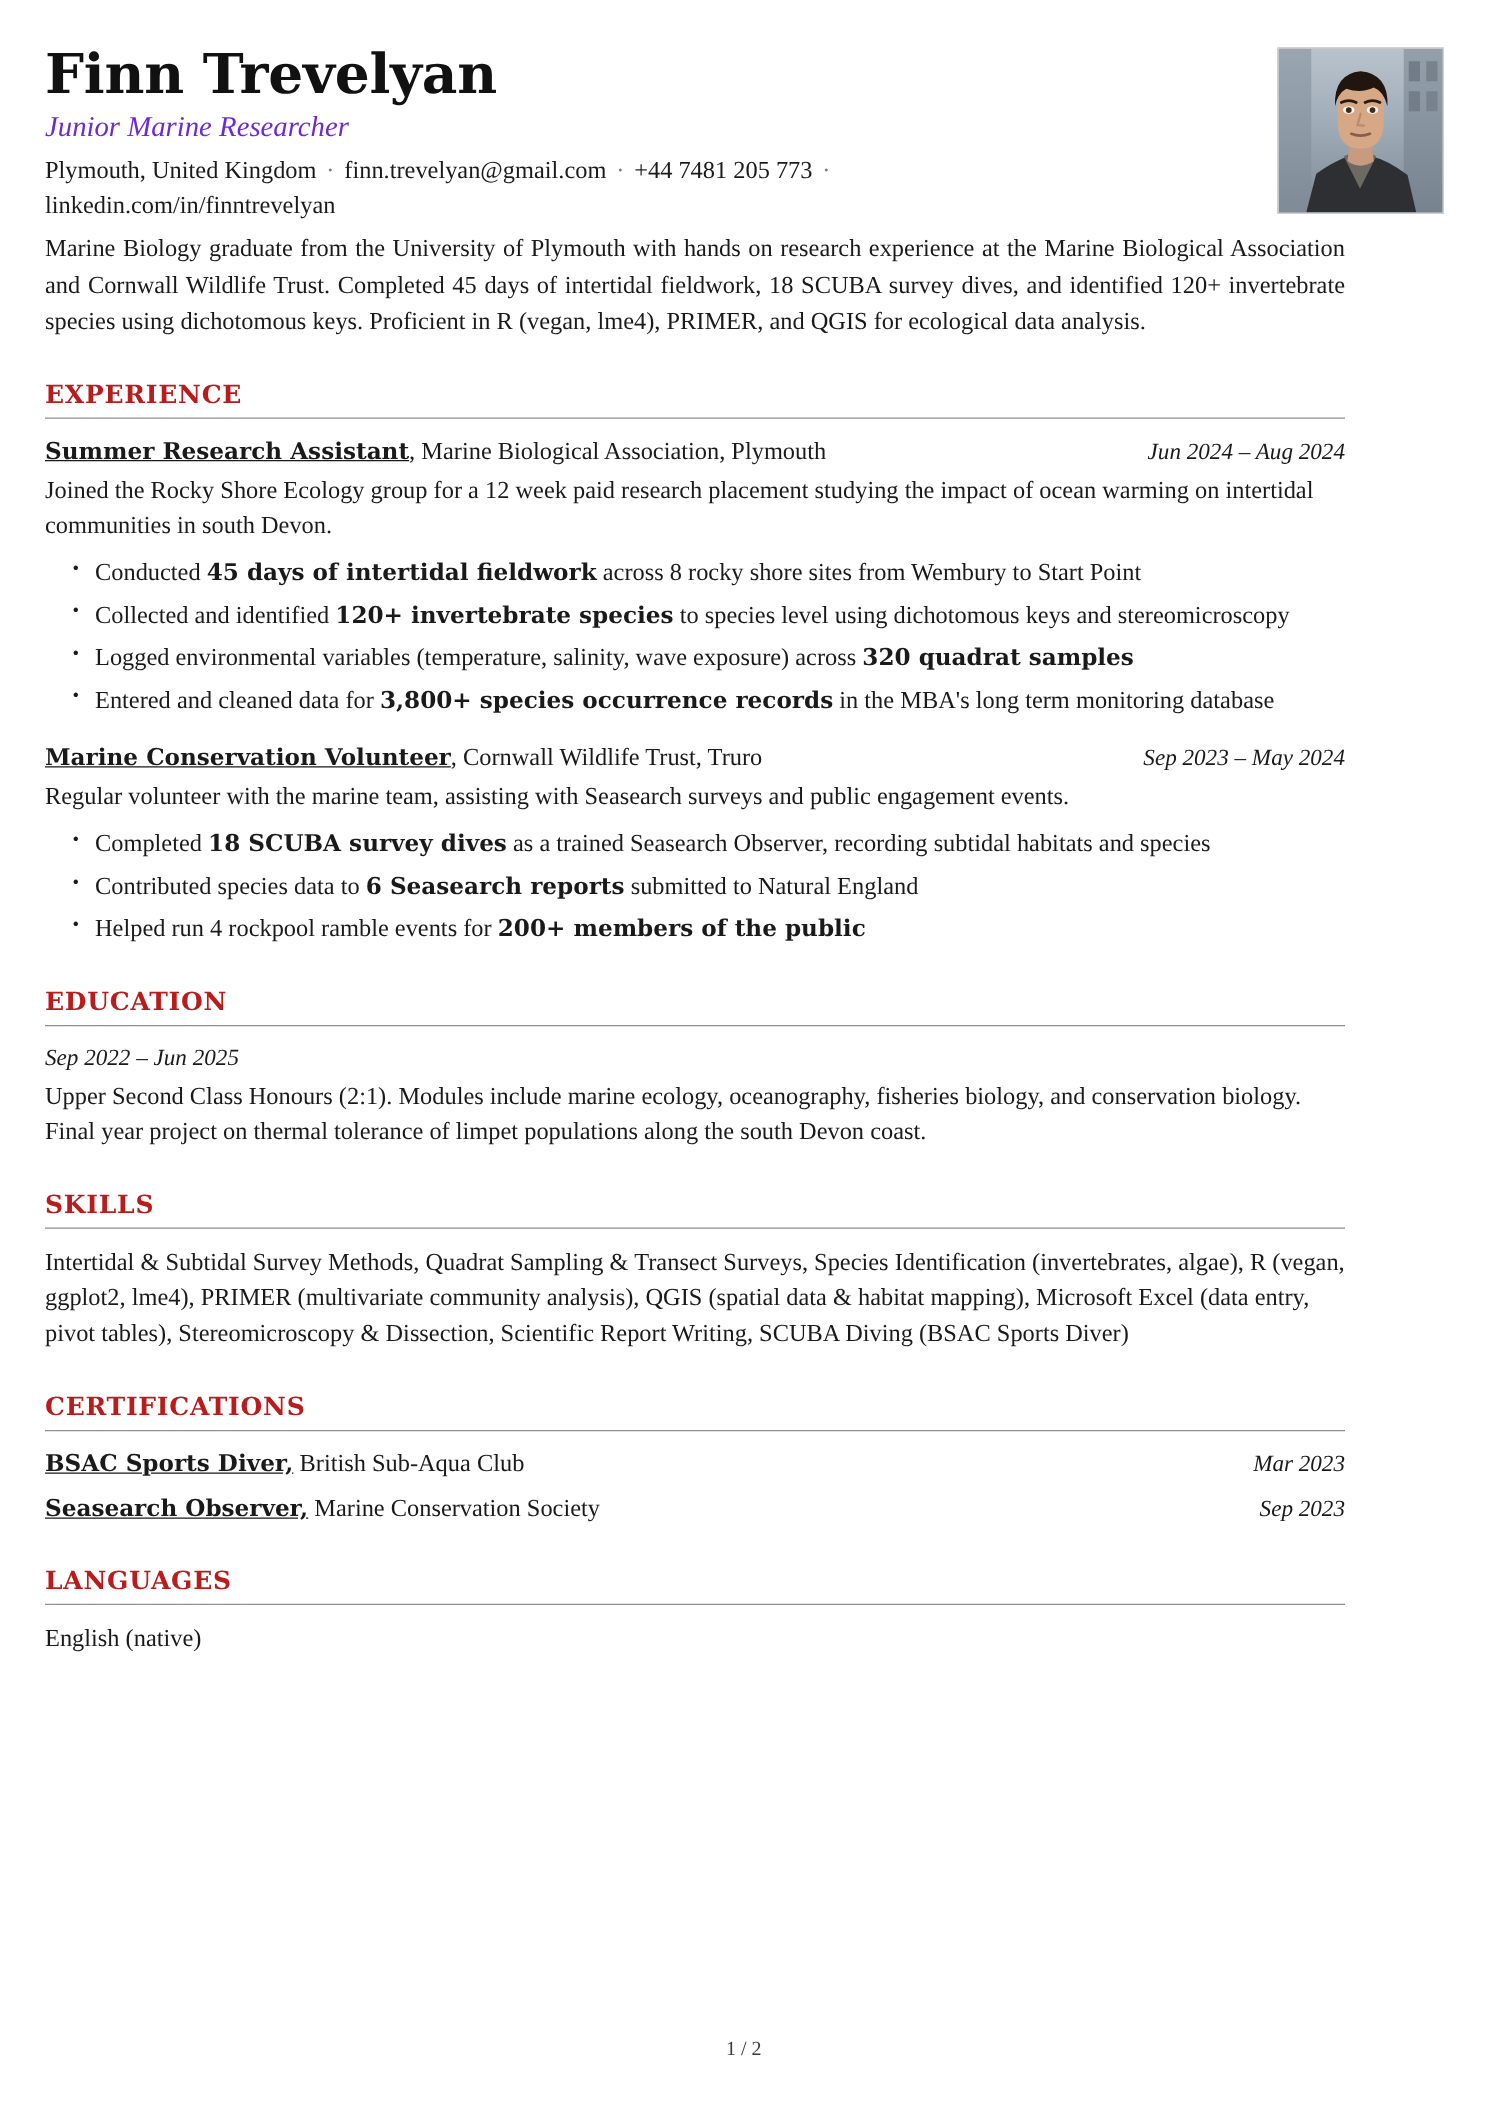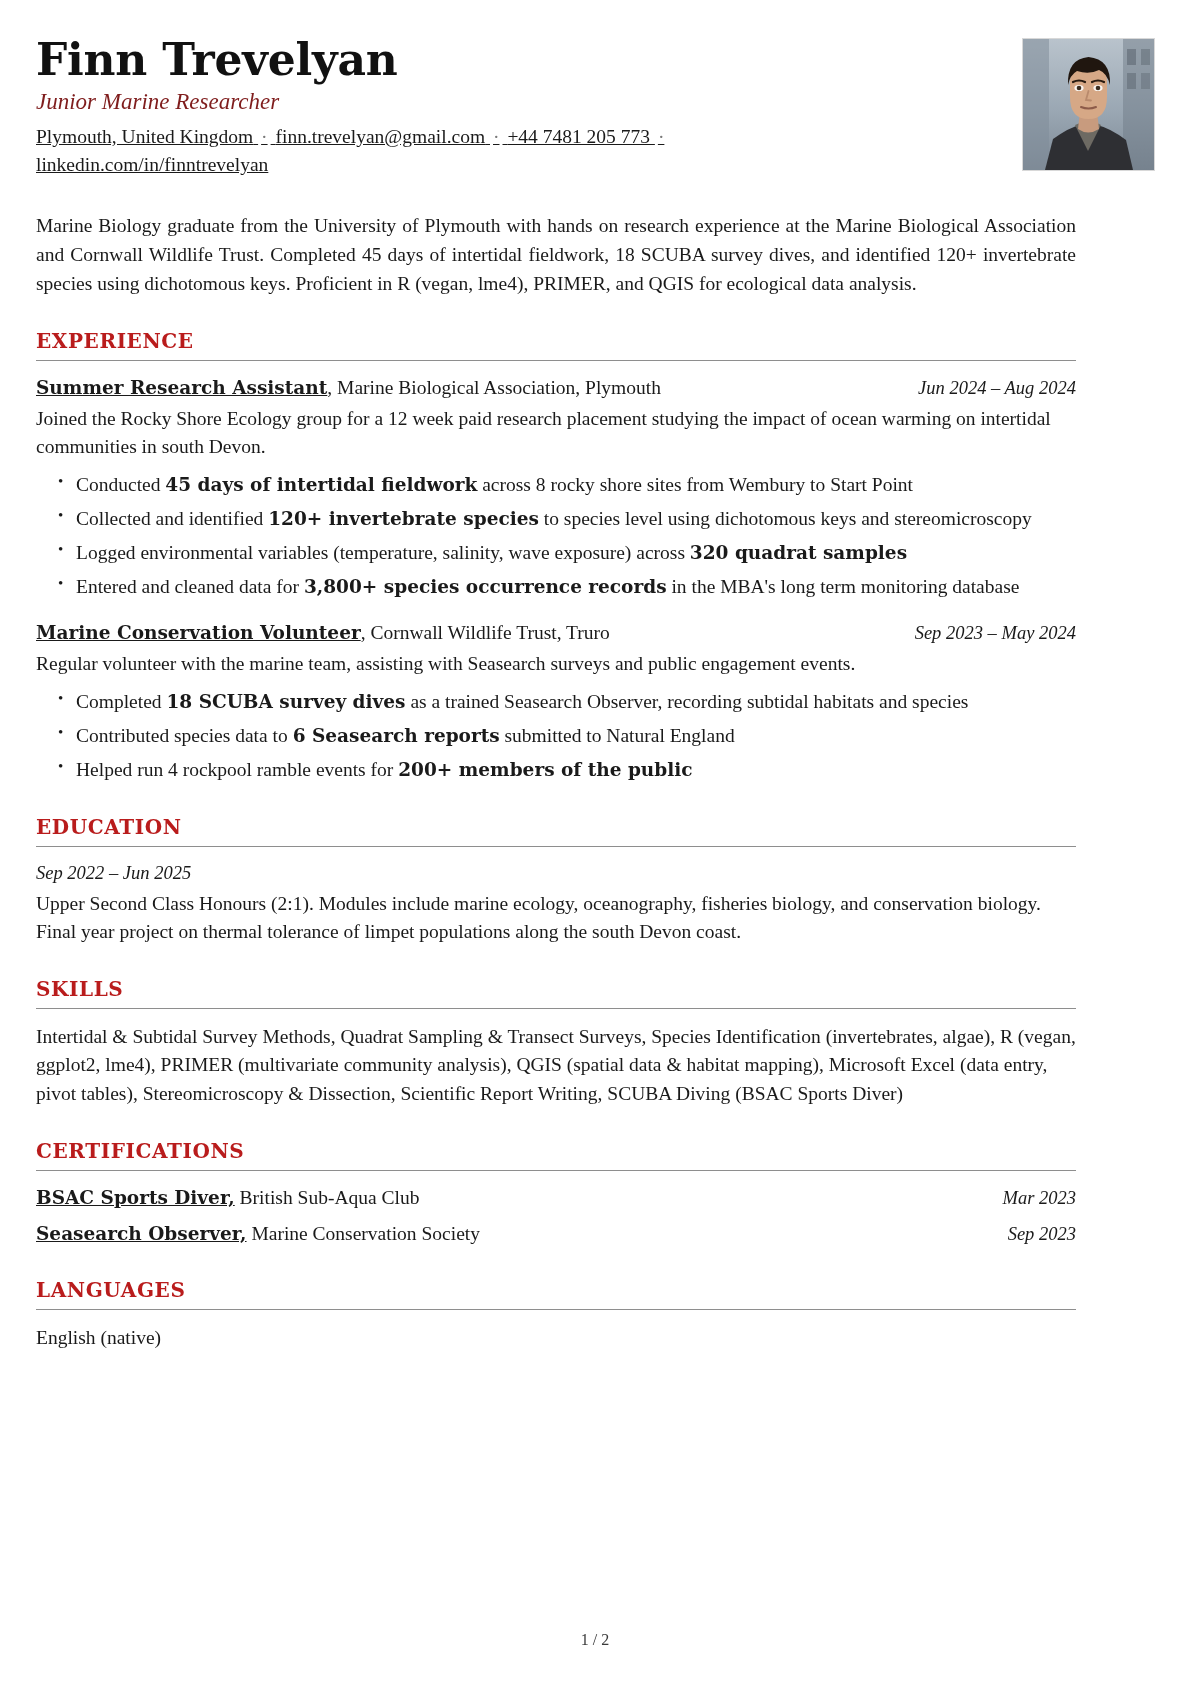--- a/index.html
+++ b/index.html
@@ -39,48 +39,46 @@
     letter-spacing: -0.2px;
     margin: 0 0 4px 0;
     color: #111111;
   }
   .role {
     font-family: "Liberation Serif", "DejaVu Serif", serif;
     font-style: italic;
     font-size: 23px;
     line-height: 1.2;
     margin: 0 0 8px 0;
-    color: #7f1d1d;
+    color: #6d28d9;
   }
   .contact {
     font-size: 19.5px;
     line-height: 1.45;
     color: #1a1a1a;
     max-width: 760px;
-    text-decoration: underline;
   }
   .contact .sep {
     color: #7a7a7a;
     padding: 0 3px;
   }
   .photo {
     position: absolute;
     top: 2px;
     right: -79px;
     width: 131px;
     height: 131px;
     border: 1px solid #d8d8d8;
     overflow: hidden;
     background: #8d9aa6;
   }
   .photo svg { display: block; width: 100%; height: 100%; }
 
   
   .summary {
-    margin-top: 26px;
     font-size: 19.5px;
     line-height: 1.48;
     color: #1a1a1a;
     text-align: justify;
     text-justify: inter-word;
   }
 
   
   .section { margin-top: 30px; }
   .section-title {

